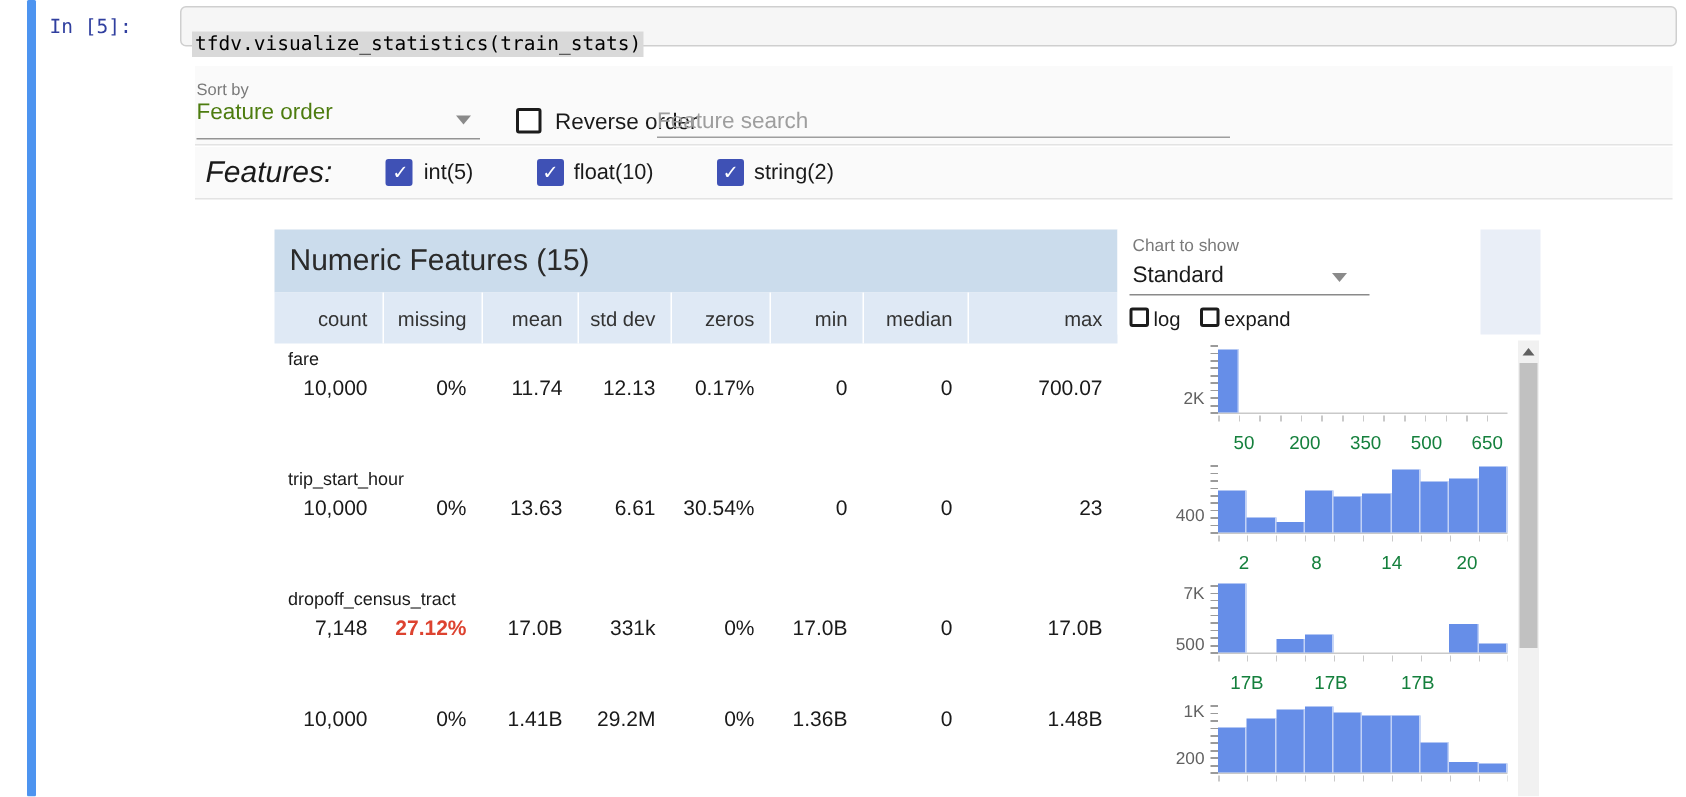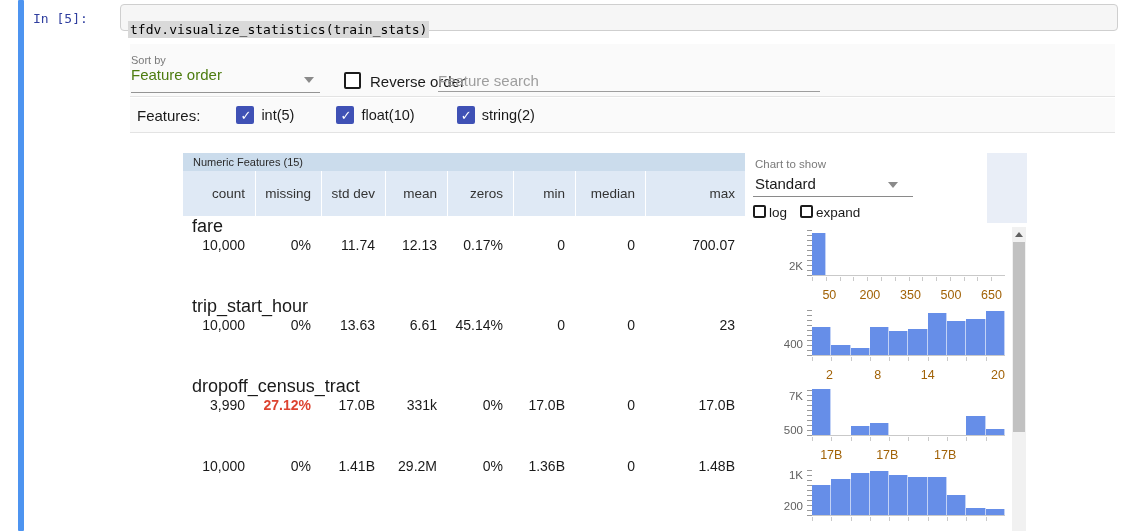--- a/index.html
+++ b/index.html
@@ -35,36 +35,36 @@
   .cb.small { width:13px; height:13px; }
   .cb.checked { background:#3f51b5; border-color:#3f51b5; width:18px; height:18px;
                 position:relative; }
   .cb.checked .mark { position:absolute; left:2px; top:0px; color:#fff; font:bold 13px "DejaVu Sans", sans-serif; }
   .reverse-cb { position:absolute; left:214px; top:28px; }
   .reverse-label { position:absolute; left:240px; top:29px; font-size:15px; }
   .search-input { position:absolute; left:308px; top:25px; width:382px; height:23px;
                   border:none; border-bottom:1px solid #9e9e9e; background:transparent;
                   font-family:"Liberation Sans", sans-serif; font-size:15px; color:#1a1a1a; outline:none; }
   .search-input::placeholder { color:#9e9e9e; }
-  .features-label { font-size:15px; margin-right:36px; }
+  .features-label { font-size:20px; margin-right:36px;font-style:italic; }
   .filters { display:flex; align-items:center; gap:42px; }
   .filter { display:flex; align-items:center; gap:7px; }
   .filter .flabel { font-size:14.5px; }
 
   
   .table { position:absolute; left:183px; top:153px; width:562px; }
-  .t-title { height:18px; background:#cbdcec; display:flex; align-items:center;
-             padding-left:10px; font-size:11px; color:#2a2a2a; }
+  .t-title { height:42px; background:#cbdcec; display:flex; align-items:center;
+             padding-left:10px; font-size:20px; color:#2a2a2a; }
   .grid8 { display:grid; grid-template-columns:72px 66px 64px 62px 66px 62px 70px 100px; }
-  .t-header { height:45px; background:#dfe9f5; }
+  .t-header { height:34px; background:#dfe9f5; }
   .hcell { display:flex; align-items:center; justify-content:flex-end; padding-right:10px;
            font-size:13.5px; color:#333; border-left:1px solid #fff; }
   .hcell:first-child { border-left:none; }
   .t-row { height:80px; }
-  .t-row .fname { padding:1px 0 0 9px; font-size:18px; line-height:18px; }
+  .t-row .fname { padding:1px 0 0 9px; font-size:12px; line-height:18px; }
   .t-row .vals { margin-top:2px; }
   .vcell { text-align:right; padding-right:10px; font-size:14px; line-height:16px; }
   .vcell.alert { color:#dd4330; font-weight:bold; }
 
   
   .chart-header { position:absolute; left:745px; top:153px; width:282px; height:70px; background:#fff; }
   .chart-header .tint { position:absolute; right:0; top:0; width:40px; height:70px; background:#e9eef7; }
   .cts-label { position:absolute; left:10px; top:5px; font-size:11.5px; color:#7a7a7a; }
   .cts-value { position:absolute; left:10px; top:22px; font-size:15px; cursor:pointer; }
   .cts-arrow { position:absolute; left:143px; top:29px; }
@@ -78,21 +78,21 @@
   .charts { position:absolute; left:745px; top:226px; width:267px; height:305px; overflow:hidden; }
   .chart { position:relative; height:80px; }
   .ylab { position:absolute; left:0; width:58px; text-align:right;
           font-size:11.5px; color:#616161; line-height:12px; }
   .ruler { position:absolute; left:62px; top:4px; width:5px; height:46px;
            background:repeating-linear-gradient(to bottom, #9a9a9a 0 1px, transparent 1px 5px); }
   .plot { position:absolute; left:67px; top:4px; width:193px; height:46px;
           border-bottom:1px solid #c9c9c9; display:flex; align-items:flex-end; }
   .bar { flex:1; background:#668ee8; border-right:1px solid rgba(255,255,255,0.6); }
   .xticks { position:absolute; left:67px; top:51px; width:193px; height:4px; }
-  .xlab { position:absolute; top:62px; font-size:12.5px; color:#a16207; transform:translateX(-50%);text-align:center; }
+  .xlab { position:absolute; top:62px; font-size:12.5px; color:#15803d; transform:translateX(-50%);text-align:center; }
 
   
   .scrollbar { position:absolute; left:1012px; top:227px; width:14px; height:304px; background:#f1f1f1; }
   .sb-arrow { position:absolute; left:3px; top:5px; width:0; height:0;
               border-left:4px solid transparent; border-right:4px solid transparent;
               border-bottom:5px solid #606060; }
   .sb-thumb { position:absolute; left:1px; top:15px; width:12px; height:190px; background:#c1c1c1; }
 </style>
 </head>
 <body>
@@ -135,22 +135,22 @@
         <span class="flabel">string(2)</span>
       </span>
     </span>
 </div>
 
 <div class="table">
   <div class="t-title">Numeric Features (15)</div>
   <div class="t-header grid8" id="thead">
       <div class="hcell">count</div>
       <div class="hcell">missing</div>
+      <div class="hcell">mean</div>
       <div class="hcell">std dev</div>
-      <div class="hcell">mean</div>
       <div class="hcell">zeros</div>
       <div class="hcell">min</div>
       <div class="hcell">median</div>
       <div class="hcell">max</div>
     </div>
   <div id="tbody">
       <div class="t-row">
         <div class="fname">fare</div>
         <div class="vals grid8">
           <div class="vcell">10,000</div>
@@ -163,30 +163,30 @@
           <div class="vcell">700.07</div>
         </div>
       </div>
       <div class="t-row">
         <div class="fname">trip_start_hour</div>
         <div class="vals grid8">
           <div class="vcell">10,000</div>
           <div class="vcell">0%</div>
           <div class="vcell">13.63</div>
           <div class="vcell">6.61</div>
-          <div class="vcell">45.14%</div>
+          <div class="vcell">30.54%</div>
           <div class="vcell">0</div>
           <div class="vcell">0</div>
           <div class="vcell">23</div>
         </div>
       </div>
       <div class="t-row">
         <div class="fname">dropoff_census_tract</div>
         <div class="vals grid8">
-          <div class="vcell">3,990</div>
+          <div class="vcell">7,148</div>
           <div class="vcell alert">27.12%</div>
           <div class="vcell">17.0B</div>
           <div class="vcell">331k</div>
           <div class="vcell">0%</div>
           <div class="vcell">17.0B</div>
           <div class="vcell">0</div>
           <div class="vcell">17.0B</div>
         </div>
       </div>
       <div class="t-row">
@@ -255,21 +255,21 @@
         <div class="bar" style="height: 26px; background: rgb(102, 142, 232);"></div>
         <div class="bar" style="height: 42px; background: rgb(102, 142, 232);"></div>
         <div class="bar" style="height: 34px; background: rgb(102, 142, 232);"></div>
         <div class="bar" style="height: 36px; background: rgb(102, 142, 232);"></div>
         <div class="bar" style="height: 44px; background: rgb(102, 142, 232);"></div>
       </div>
       <div class="xticks" style="background: repeating-linear-gradient(to right, rgb(201, 201, 201) 0px, rgb(201, 201, 201) 1px, transparent 1px, transparent 19.3px);"></div>
       <div class="xlab" style="left: 84.37px;">2</div>
       <div class="xlab" style="left: 132.62px;">8</div>
       <div class="xlab" style="left: 182.8px;">14</div>
-      <div class="xlab" style="left: 232.98px; margin-left: 20px;">20</div>
+      <div class="xlab" style="left: 232.98px;">20</div>
     </div>
     <div class="chart">
       <div class="ylab" style="top: 4px;">7K</div>
       <div class="ylab" style="top: 38px;">500</div>
       <div class="ruler"></div>
       <div class="plot">
         <div class="bar" style="height: 46px; background: rgb(102, 142, 232);"></div>
         <div class="bar" style="height: 0px; background: rgb(102, 142, 232);"></div>
         <div class="bar" style="height: 9px; background: rgb(102, 142, 232);"></div>
         <div class="bar" style="height: 12px; background: rgb(102, 142, 232);"></div>

